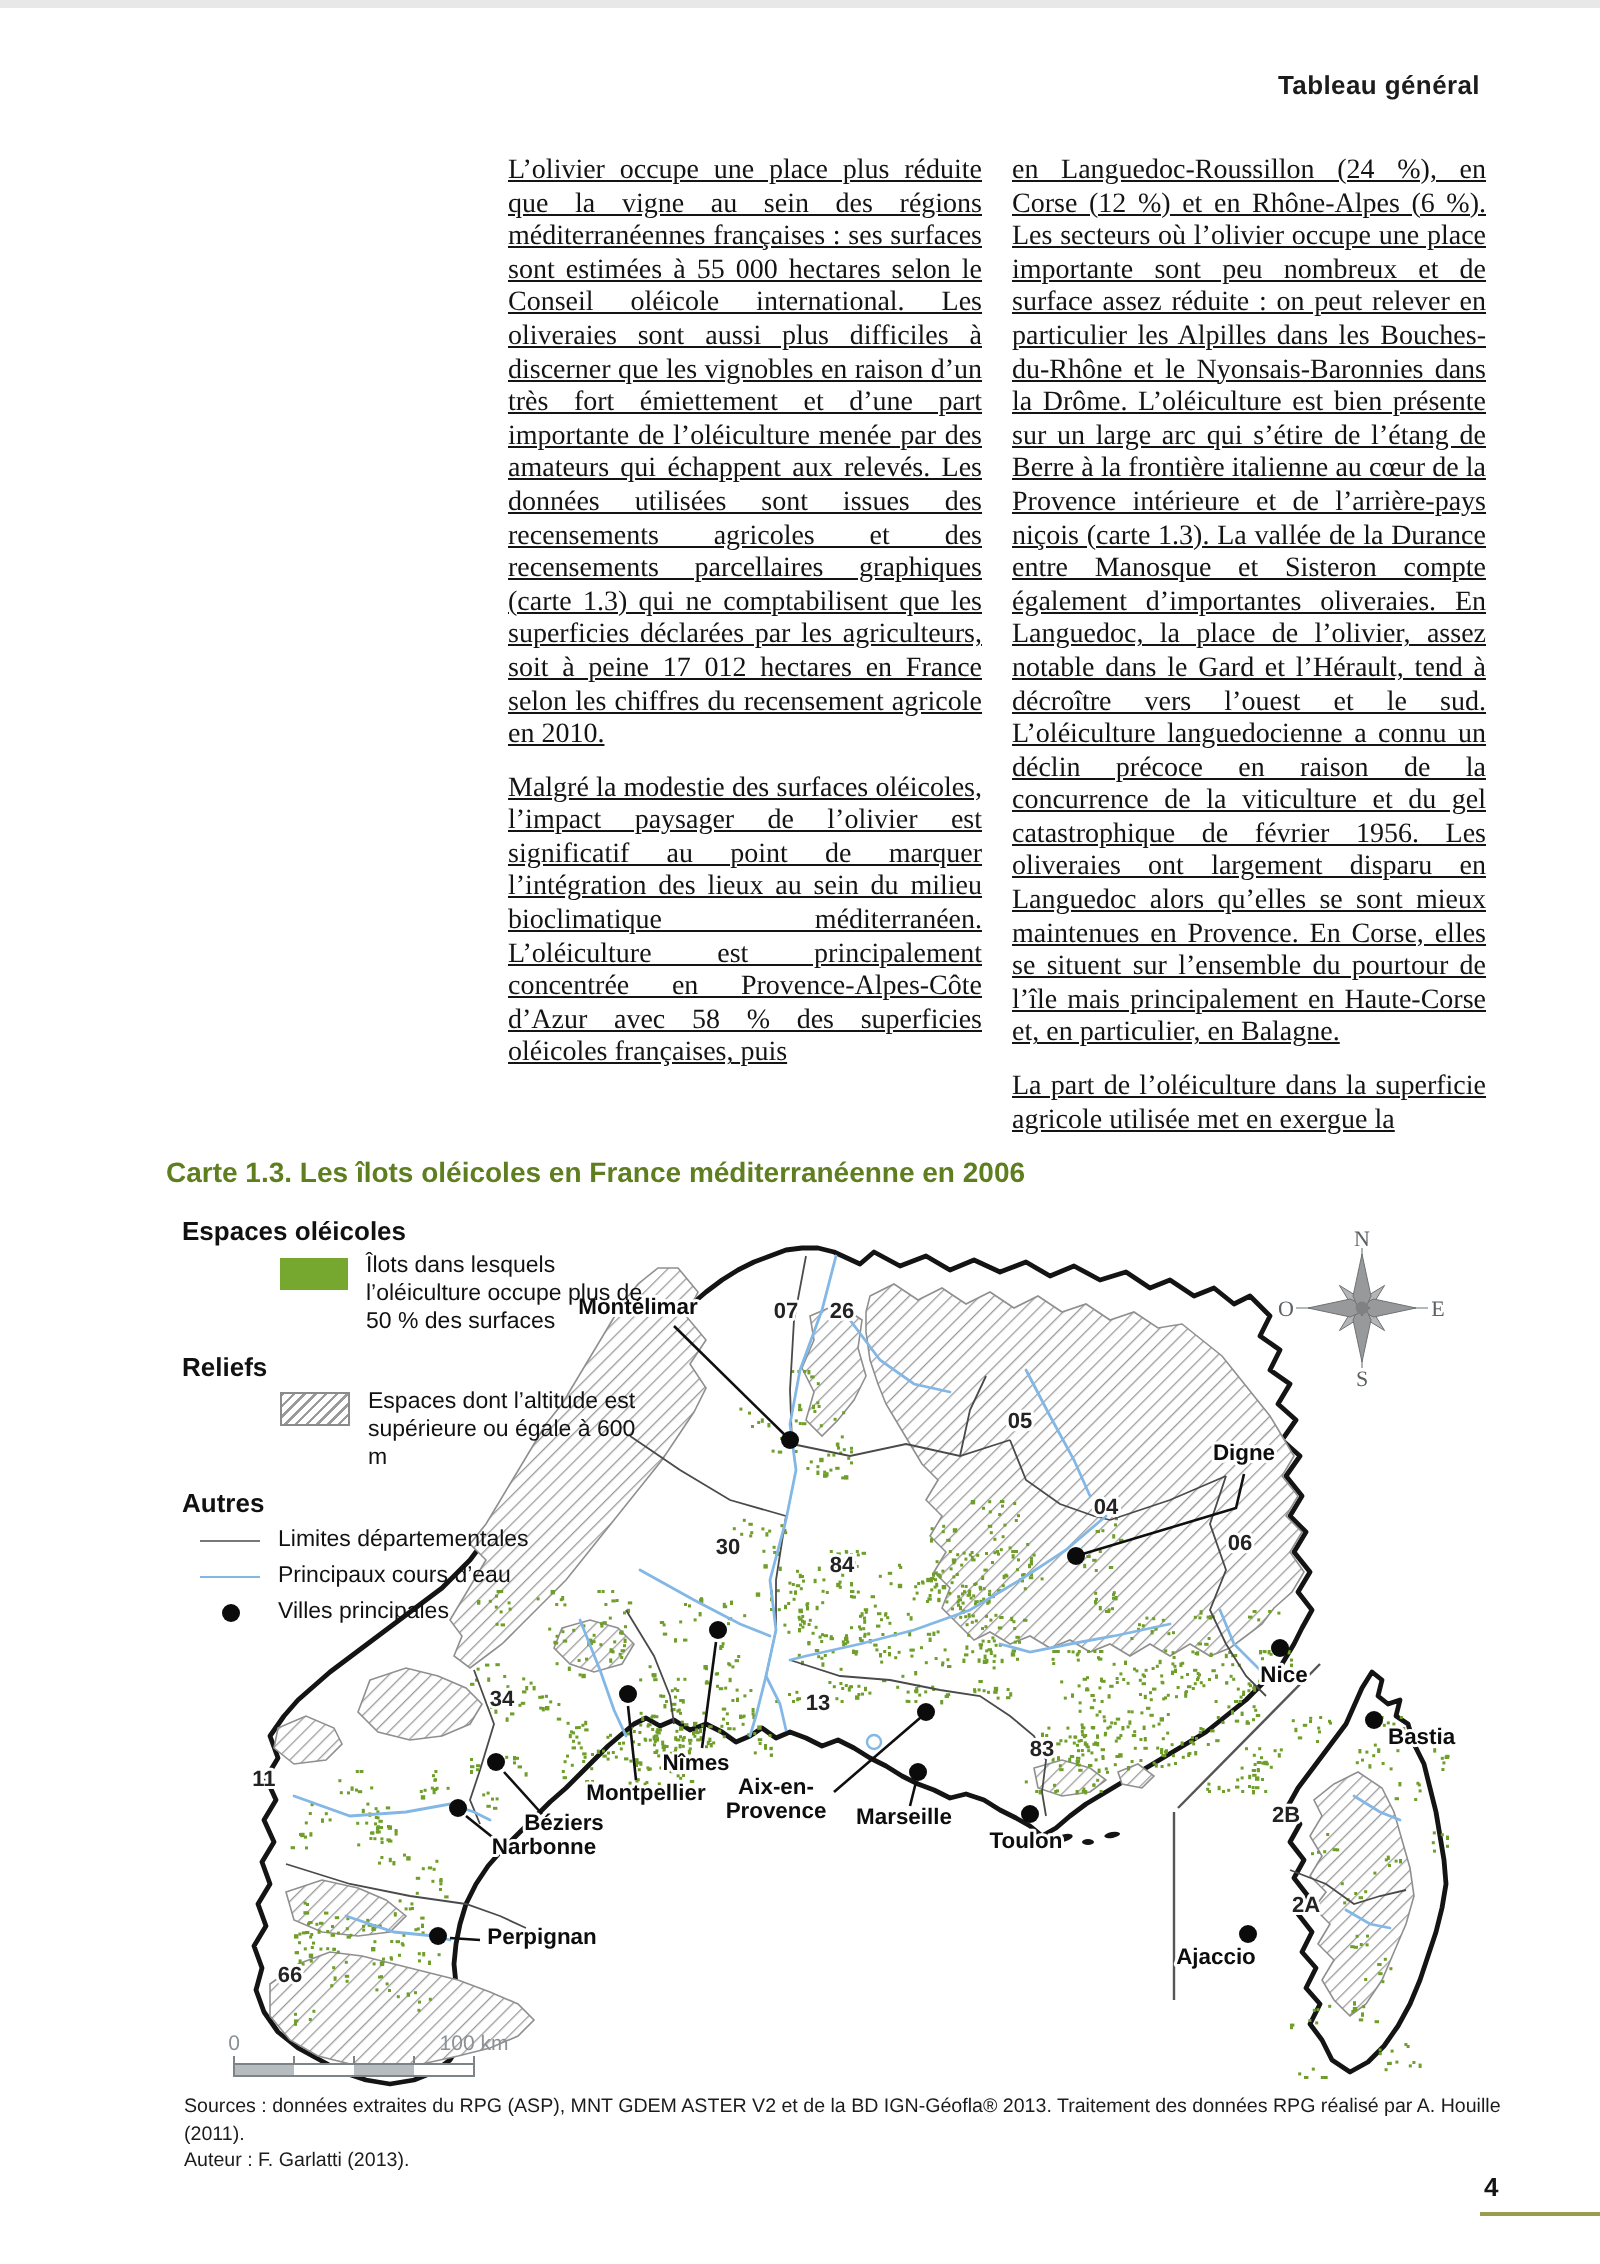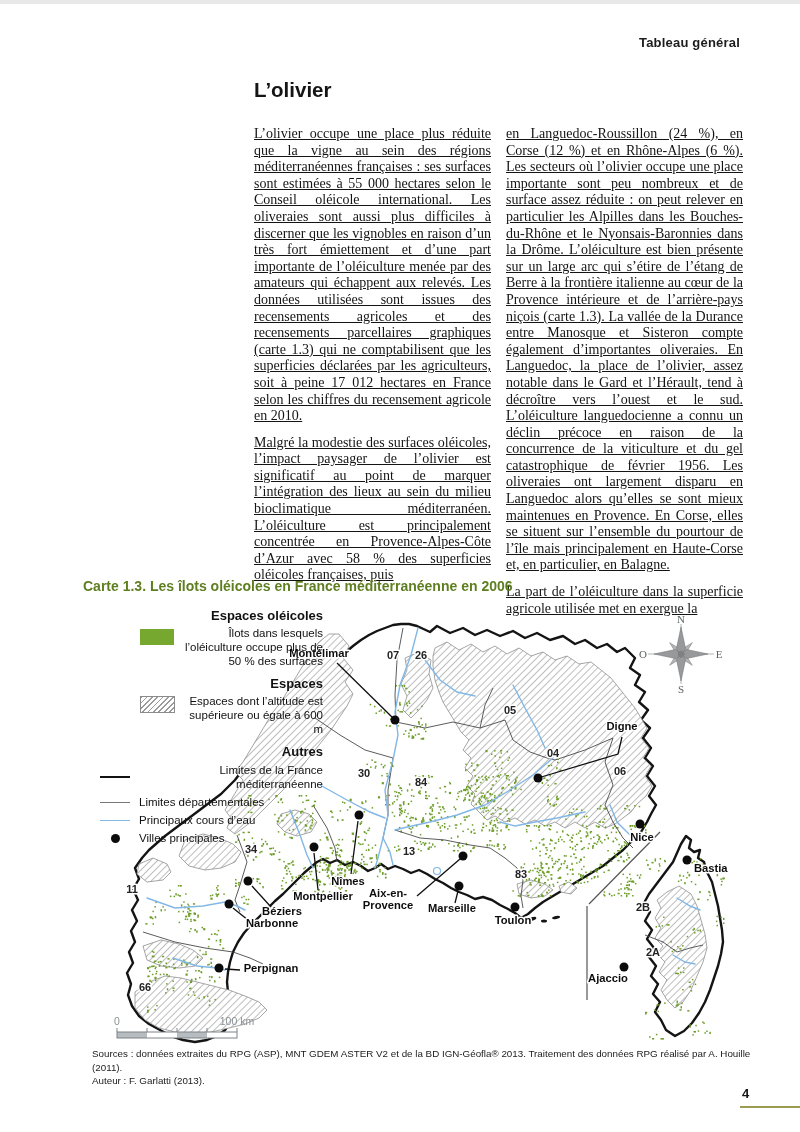--- a/index.html
+++ b/index.html
@@ -9,21 +9,21 @@
   .article{position:absolute;left:254px;top:74px;width:489px;}
   .article h1{margin:0 0 24px 0;font:bold 20.5px "Liberation Sans",sans-serif;color:#141414;}
   .cols{display:flex;gap:15px;}
   .col{width:237px;}
   .col p{margin:0 0 10px 0;font:14px/16.6px "Liberation Serif",serif;text-align:justify;color:#141414;text-decoration:underline;}
   .map-caption{position:absolute;left:83px;top:574px;font:bold 14px "Liberation Sans",sans-serif;}
   .map-figure{position:absolute;left:85px;top:596px;width:660px;height:448px;}
   .map-figure svg{position:absolute;left:0;top:0;}
   #legend{position:absolute;left:6px;top:8px;width:232px;}
   .lg-title{font:bold 13px "Liberation Sans",sans-serif;color:#111;margin:0 0 2px 0;}
-  .lg-sec{margin-bottom:8px;text-align:right;}
+  .lg-sec{margin-bottom:8px;}
   .lg-item{display:flex;gap:9px;margin:3px 0 3px 9px;align-items:flex-start;padding-left:40px;}
   .lg-item-row{display:flex;gap:9px;margin:4px 0 4px 9px;align-items:center;}
   .lg-label{font:11.5px/1.22 "Liberation Sans",sans-serif;color:#111;}
   .m-swatch-green{width:34px;height:16px;flex:0 0 auto;margin-top:3px;}
   .m-swatch-hatch{width:33px;height:15px;flex:0 0 auto;margin-top:2px;border:1px solid #8b8b8b;
       background:repeating-linear-gradient(-45deg,#ffffff 0 2.5px,#9a9a9a 2.5px 3.8px);}
   .m-line-thick{width:30px;height:0;flex:0 0 auto;border-top:2.6px solid #121212;}
   .m-line-thin{width:30px;height:0;flex:0 0 auto;border-top:1.3px solid #787878;}
   .m-line-blue{width:30px;height:0;flex:0 0 auto;border-top:1.7px solid #82b7e6;}
   .m-dot{width:30px;flex:0 0 auto;display:flex;justify-content:center;}
@@ -33,21 +33,20 @@
   .page-rule{position:absolute;left:740px;top:1102px;width:60px;height:2px;}
 </style>
 </head>
 <body>
 
 <div class="page">
 
   <div class="running-head">Tableau général</div>
 
   <div class="article">
-    <h1>L’olivier</h1>
     <div class="cols">
       <div class="col">
         <p>L’olivier occupe une place plus réduite que la vigne au sein des régions méditerranéennes françaises : ses surfaces sont estimées à 55 000 hectares selon le Conseil oléicole international. Les oliveraies sont aussi plus difficiles à discerner que les vignobles en raison d’un très fort émiettement et d’une part importante de l’oléiculture menée par des amateurs qui échappent aux relevés. Les données utilisées sont issues des recensements agricoles et des recensements parcellaires graphiques (carte 1.3) qui ne comptabilisent que les superficies déclarées par les agriculteurs, soit à peine 17 012 hectares en France selon les chiffres du recensement agricole en 2010.</p>
         <p>Malgré la modestie des surfaces oléicoles, l’impact paysager de l’olivier est significatif au point de marquer l’intégration des lieux au sein du milieu bioclimatique méditerranéen. L’oléiculture est principalement concentrée en Provence-Alpes-Côte d’Azur avec 58 % des superficies oléicoles françaises, puis</p>
       </div>
       <div class="col">
         <p>en Languedoc-Roussillon (24 %), en Corse (12 %) et en Rhône-Alpes (6 %). Les secteurs où l’olivier occupe une place importante sont peu nombreux et de surface assez réduite : on peut relever en particulier les Alpilles dans les Bouches-du-Rhône et le Nyonsais-Baronnies dans la Drôme. L’oléiculture est bien présente sur un large arc qui s’étire de l’étang de Berre à la frontière italienne au cœur de la Provence intérieure et de l’arrière-pays niçois (carte 1.3). La vallée de la Durance entre Manosque et Sisteron compte également d’importantes oliveraies. En Languedoc, la place de l’olivier, assez notable dans le Gard et l’Hérault, tend à décroître vers l’ouest et le sud. L’oléiculture languedocienne a connu un déclin précoce en raison de la concurrence de la viticulture et du gel catastrophique de février 1956. Les oliveraies ont largement disparu en Languedoc alors qu’elles se sont mieux maintenues en Provence. En Corse, elles se situent sur l’ensemble du pourtour de l’île mais principalement en Haute-Corse et, en particulier, en Balagne.</p>
         <p>La part de l’oléiculture dans la superficie agricole utilisée met en exergue la</p>
       </div>
     </div>
@@ -1704,32 +1703,28 @@
       </svg>
     <div id="legend">
         <div class="lg-sec">
           <div class="lg-title">Espaces oléicoles</div>
           <div class="lg-item">
             <span class="m-swatch-green" style="background: rgb(118, 167, 47);"></span>
             <span class="lg-label">Îlots dans lesquels l’oléiculture occupe plus de 50 % des surfaces</span>
           </div>
         </div>
         <div class="lg-sec">
-          <div class="lg-title">Espaces</div>
+          <div class="lg-title">Reliefs</div>
           <div class="lg-item">
             <span class="m-swatch-hatch"></span>
             <span class="lg-label">Espaces dont l’altitude est supérieure ou égale à 600 m</span>
           </div>
         </div>
         <div class="lg-sec">
           <div class="lg-title">Autres</div>
-          <div class="lg-item-row">
-            <span class="m-line-thick"></span>
-            <span class="lg-label">Limites de la France méditerranéenne</span>
-          </div>
           <div class="lg-item-row">
             <span class="m-line-thin"></span>
             <span class="lg-label">Limites départementales</span>
           </div>
           <div class="lg-item-row">
             <span class="m-line-blue"></span>
             <span class="lg-label">Principaux cours d’eau</span>
           </div>
           <div class="lg-item-row">
             <span class="m-dot">

